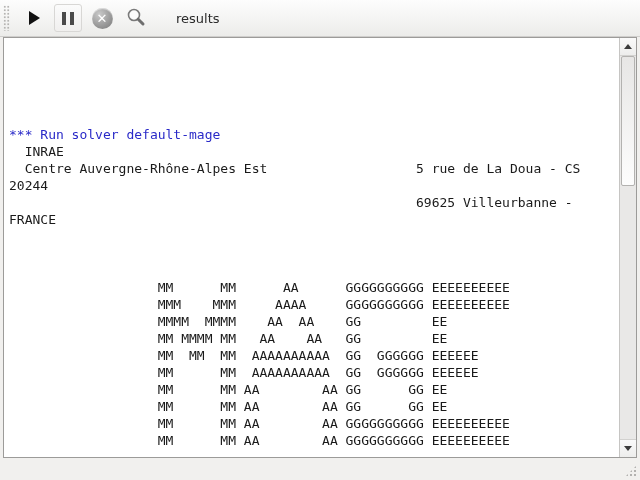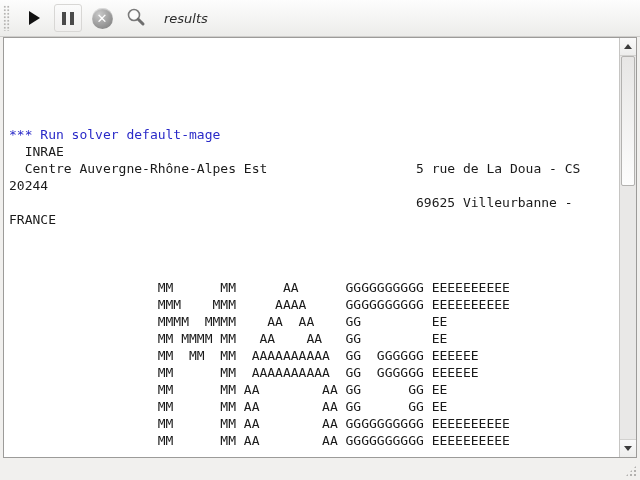--- a/index.html
+++ b/index.html
@@ -37,21 +37,21 @@
     position:relative; width:21px; height:21px; border-radius:50%;
     background:radial-gradient(circle at 35% 30%, #c9c9c9, #8f8f8f 70%, #7c7c7c);
     box-shadow:inset 0 1px 1px rgba(255,255,255,.6);
   }
   .abort-ball span{
     position:absolute; left:0; top:0; width:21px; height:21px;
     color:#fff; font-weight:bold; font-size:13px; line-height:21px; text-align:center;
     font-family:"DejaVu Sans",sans-serif;
   }
   .results-label{
-    font-size:13px; color:#2b2b2b; margin-left:8px;font-style:italic;
+    font-size:13px; color:#2b2b2b; margin-left:20px;
   }
   
   .logframe{
     position:absolute; left:3px; top:37px; width:634px; height:421px;
     background:#ffffff; border:1px solid #9c9b99; box-sizing:border-box;
     overflow:hidden;
   }
   .logtext{
     position:absolute; left:0; top:0; right:17px; bottom:0;
     padding:0 0 0 5px; overflow:hidden;

